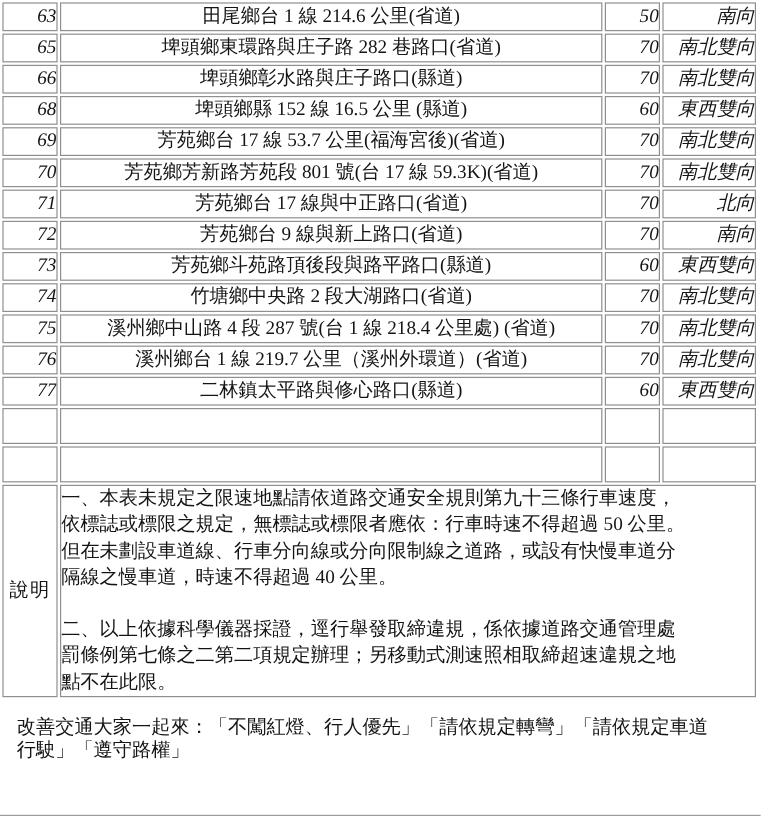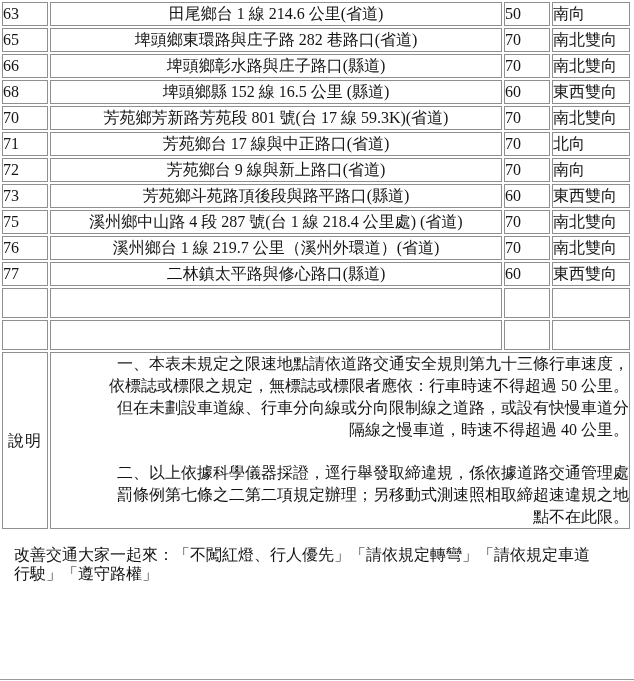--- a/index.html
+++ b/index.html
@@ -26,37 +26,37 @@
   table.speed-table td {
     border: 1px solid #8f8f8f;
     padding: 0;
     line-height: 22px;
     height: 22px;
     overflow: hidden;
     white-space: nowrap;
     vertical-align: middle;
     background: #ffffff;
   }
-  td.c-num, td.c-limit, td.c-dir { text-align: left; }
+  td.c-num, td.c-limit, td.c-dir { text-align: right; font-style: italic; }
   td.c-loc { text-align: center; padding-left: 3px; }
   tr.empty-row td { height: 28px; }
   td.note-label {
     text-align: center;
     vertical-align: middle;
     letter-spacing: 1px;
     margin-left: 23px;
   }
   td.note-content {
     white-space: normal;
     height: auto;
     line-height: 21px;
     padding: 4px 2px 7px 2px;
     vertical-align: top;
   }
-  .note-paragraph { margin: 0; text-align: right; }
+  .note-paragraph { margin: 0; }
   .note-paragraph + .note-paragraph { margin-top: 21px; }
   .note-line { white-space: nowrap; }
   .footer-slogan {
     margin: 13px;
     padding: 1px 0 0 1px;
     line-height: 19px;
   }
   .footer-line { white-space: nowrap; }
   .bottom-divider {
     position: absolute;
@@ -96,20 +96,26 @@
         <td class="c-limit">70</td>
         <td class="c-dir">南北雙向</td>
       </tr>
       <tr>
         <td class="c-num">68</td>
         <td class="c-loc">埤頭鄉縣 152 線 16.5 公里 (縣道)</td>
         <td class="c-limit">60</td>
         <td class="c-dir">東西雙向</td>
       </tr>
       <tr>
+        <td class="c-num">69</td>
+        <td class="c-loc">芳苑鄉台 17 線 53.7 公里(福海宮後)(省道)</td>
+        <td class="c-limit">70</td>
+        <td class="c-dir">南北雙向</td>
+      </tr>
+      <tr>
         <td class="c-num">70</td>
         <td class="c-loc">芳苑鄉芳新路芳苑段 801 號(台 17 線 59.3K)(省道)</td>
         <td class="c-limit">70</td>
         <td class="c-dir">南北雙向</td>
       </tr>
       <tr>
         <td class="c-num">71</td>
         <td class="c-loc">芳苑鄉台 17 線與中正路口(省道)</td>
         <td class="c-limit">70</td>
         <td class="c-dir">北向</td>
@@ -118,20 +124,26 @@
         <td class="c-num">72</td>
         <td class="c-loc">芳苑鄉台 9 線與新上路口(省道)</td>
         <td class="c-limit">70</td>
         <td class="c-dir">南向</td>
       </tr>
       <tr>
         <td class="c-num">73</td>
         <td class="c-loc">芳苑鄉斗苑路頂後段與路平路口(縣道)</td>
         <td class="c-limit">60</td>
         <td class="c-dir">東西雙向</td>
+      </tr>
+      <tr>
+        <td class="c-num">74</td>
+        <td class="c-loc">竹塘鄉中央路 2 段大湖路口(省道)</td>
+        <td class="c-limit">70</td>
+        <td class="c-dir">南北雙向</td>
       </tr>
       <tr>
         <td class="c-num">75</td>
         <td class="c-loc">溪州鄉中山路 4 段 287 號(台 1 線 218.4 公里處) (省道)</td>
         <td class="c-limit">70</td>
         <td class="c-dir">南北雙向</td>
       </tr>
       <tr>
         <td class="c-num">76</td>
         <td class="c-loc">溪州鄉台 1 線 219.7 公里（溪州外環道）(省道)</td>

